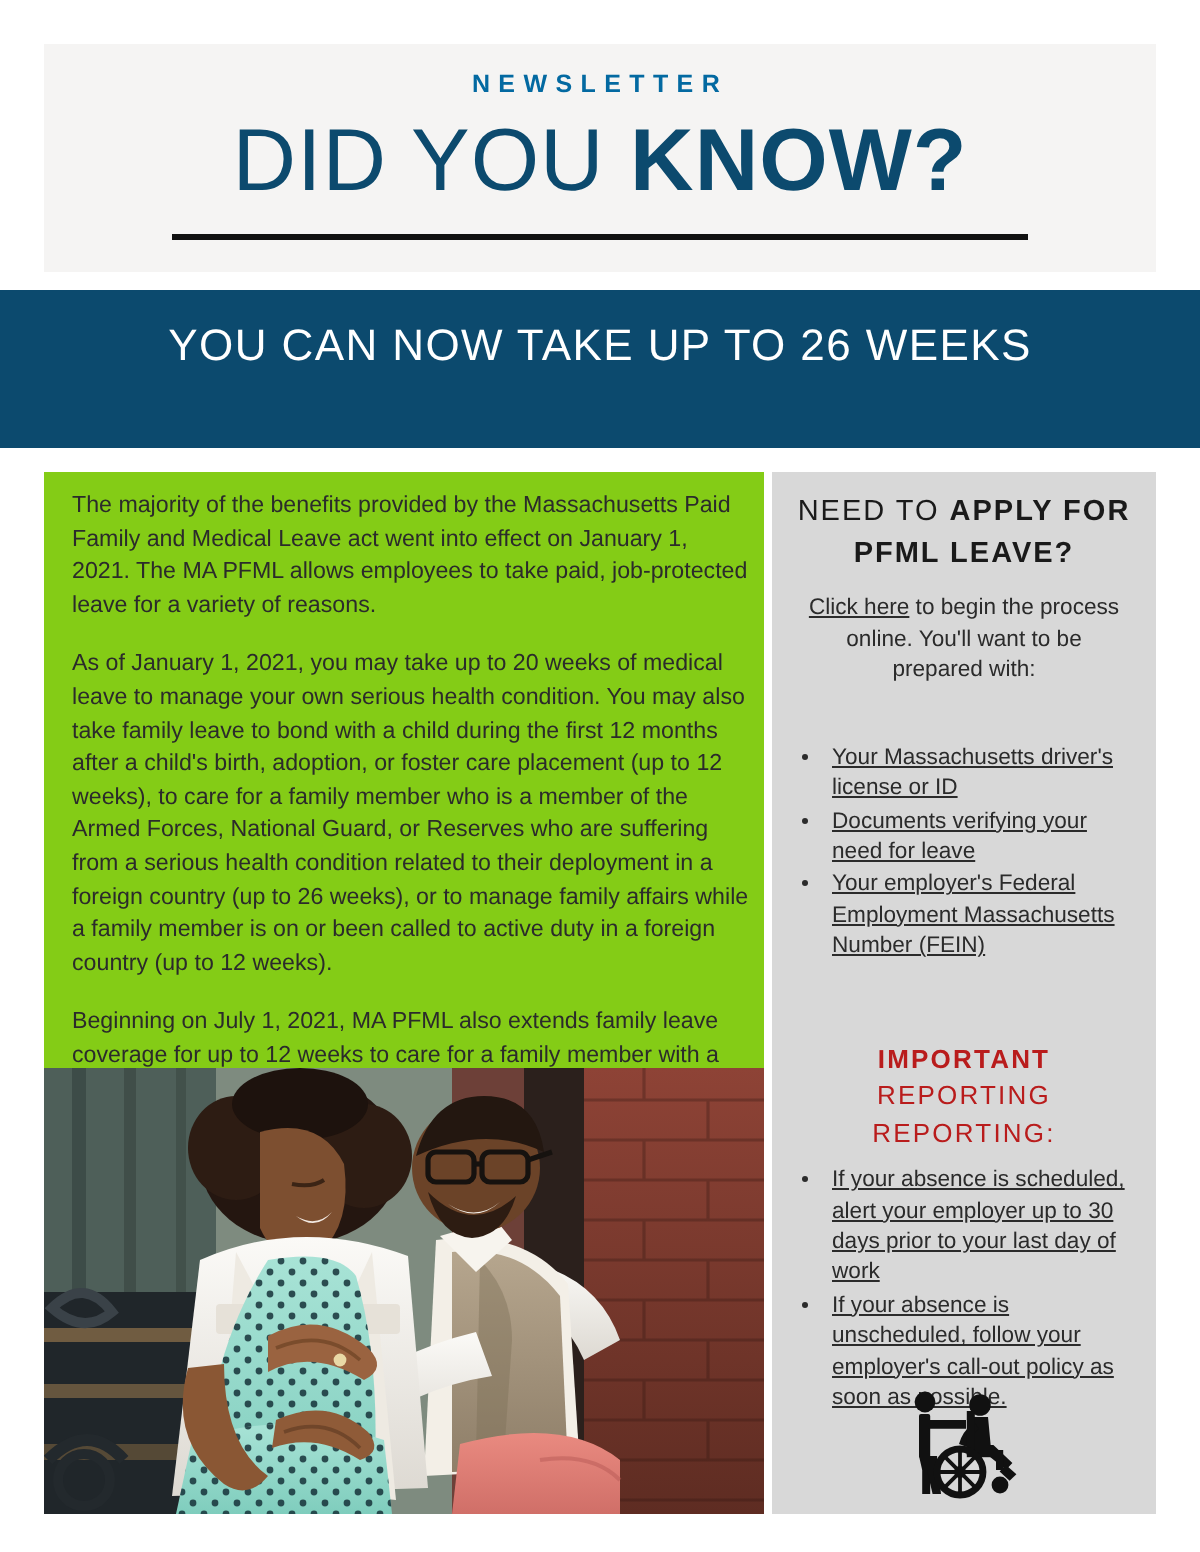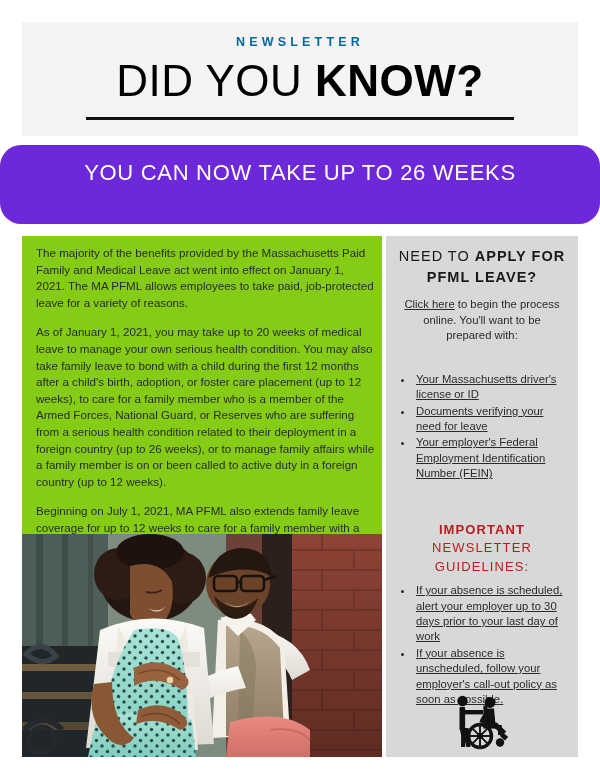--- a/index.html
+++ b/index.html
@@ -44,21 +44,21 @@
   }
   .headline {
     position: absolute;
     left: 0;
     top: 32px;
     width: 100%;
     text-align: center;
     font-size: 44px;
     line-height: 54px;
     letter-spacing: 0.5px;
-    color: #000000;
+    color: #0c4a6e;
     white-space: nowrap;
   }
   .headline .light {
     font-weight: 300;
   }
   .headline .bold {
     font-weight: bold;
   }
   .headline-rule {
     position: absolute;
@@ -69,22 +69,21 @@
     background: #111111;
   }
 
   
   .banner {
     position: absolute;
     left: 0;
     top: 145px;
     width: 600px;
     height: 79px;
-    background: #6d28d9;
-    border-radius: 21px;
+    background: #0c4a6e;
   }
   .banner-text {
     position: absolute;
     left: 0;
     top: 13px;
     width: 100%;
     text-align: center;
     color: #ffffff;
     font-size: 22px;
     font-weight: 300;
@@ -378,26 +377,26 @@
   <div class="sidebar">
     <div class="sb-inner">
 
       <div class="sb-title"><span class="light">NEED TO </span><span class="bold">APPLY FOR PFML LEAVE?</span></div>
 
       <p class="sb-para"><a class="sb-link" href="#">Click here</a><span> to begin the process online. You'll want to be prepared with:</span></p>
 
       <ul class="sb-list">
         <li>Your Massachusetts driver's license or ID</li>
         <li>Documents verifying your need for leave</li>
-        <li>Your employer's Federal Employment Identification Number (FEIN)</li>
+        <li>Your employer's Federal Employment Massachusetts Number (FEIN)</li>
       </ul>
 
       <div class="section-gap-1"></div>
 
-      <div class="sb-title2"><span class="bold">IMPORTANT</span><br><span class="light">NEWSLETTER GUIDELINES:</span></div>
+      <div class="sb-title2"><span class="bold">IMPORTANT</span><br><span class="light">REPORTING REPORTING:</span></div>
 
       <ul class="sb-list">
         <li>If your absence is scheduled, alert your employer up to 30 days prior to your last day of work</li>
         <li>If your absence is unscheduled, follow your employer's call-out policy as soon as possible.</li>
       </ul>
     </div>
 
     <div class="wc-icon">
       <svg width="70" height="56" viewBox="0 0 70 56" xmlns="http://www.w3.org/2000/svg" aria-hidden="true">
         <g fill="#111111">

